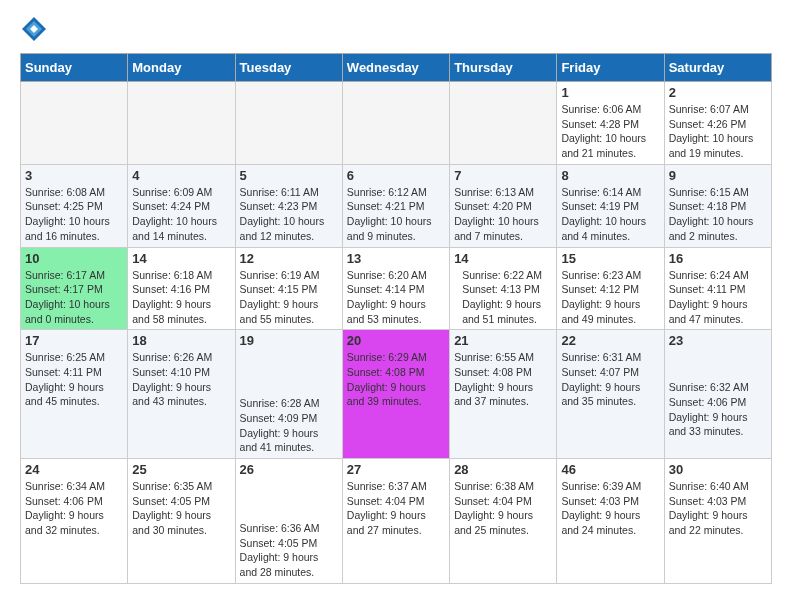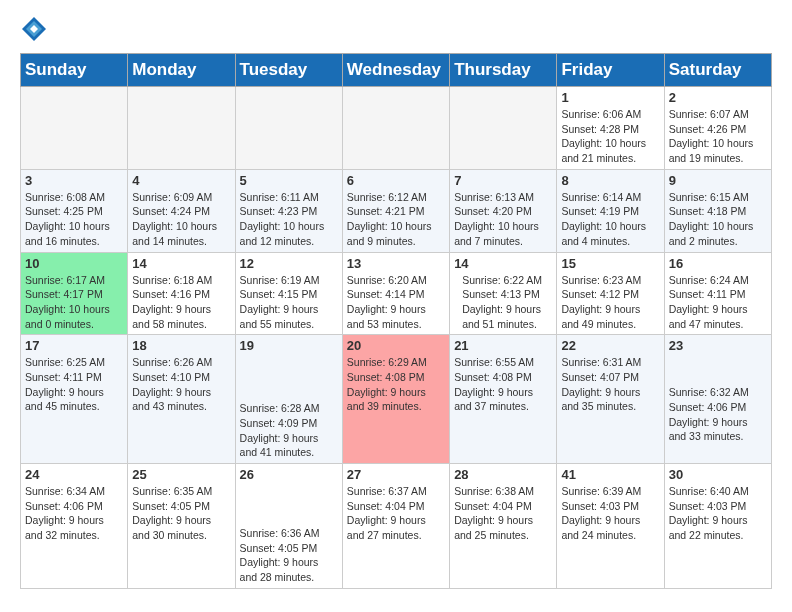--- a/index.html
+++ b/index.html
@@ -8,21 +8,21 @@
     .header { display: flex; justify-content: space-between; align-items: flex-start; margin-bottom: 10px; }
     .logo { display: flex; align-items: center; }
     .logo-text { font-size: 18px; font-weight: bold; color: #333; line-height: 1.1; }
     .logo-text .general { color: #333; }
     .logo-text .blue { color: #1a6db5; }
     .logo-icon { width: 28px; height: 28px; margin-right: 4px; }
     .title-section { text-align: right; }
     .month-title { font-size: 36px; color: #333; font-weight: normal; }
     .subtitle { font-size: 16px; color: #555; }
     .calendar { width: 100%; border-collapse: collapse; }
-    .calendar th { background: #1a6db5; color: #fff; padding: 6px 4px; font-size: 17px; text-align: left; border: 1px solid #aaa; }
+    .calendar th { background: #1a6db5; color: #fff; padding: 6px 4px; font-size: 13px; text-align: left; border: 1px solid #aaa; }
     .calendar td { border: 1px solid #ccc; vertical-align: top; padding: 3px 4px; width: calc(100%/7); min-height: 80px; font-size: 11px; color: #333; background: #fff; }
     .calendar td.empty { background: #f5f5f5; }
     .calendar tr:nth-child(odd) td:not(.empty) { background: #fff; }
     .calendar tr:nth-child(even) td:not(.empty) { background: #f9f9f9; }
     .day-num { font-size: 13px; font-weight: bold; display: block; margin-bottom: 2px; }
     .cell-content { font-size: 10.5px; line-height: 1.4; color: #333; }
   </style>
 </head>
 <body>
 
@@ -196,21 +196,21 @@
 Daylight: 9 hours
 and 43 minutes.</div>
           </td>
           <td style="background: rgb(242, 246, 251);">
             <span class="day-num">19</span>
             <div class="cell-content" style="white-space: pre-line; margin-top: 48px;">Sunrise: 6:28 AM
 Sunset: 4:09 PM
 Daylight: 9 hours
 and 41 minutes.</div>
           </td>
-          <td style="background: #fca5a5;">
+          <td style="background: #d946ef;">
             <span class="day-num">20</span>
             <div class="cell-content" style="white-space: pre-line;">Sunrise: 6:29 AM
 Sunset: 4:08 PM
 Daylight: 9 hours
 and 39 minutes.</div>
           </td>
           <td style="background: rgb(242, 246, 251);">
             <span class="day-num">21</span>
             <div class="cell-content" style="white-space: pre-line;">Sunrise: 6:55 AM
 Sunset: 4:08 PM
@@ -262,21 +262,21 @@
 and 27 minutes.</div>
           </td>
           <td style="background: rgb(255, 255, 255);">
             <span class="day-num">28</span>
             <div class="cell-content" style="white-space: pre-line;">Sunrise: 6:38 AM
 Sunset: 4:04 PM
 Daylight: 9 hours
 and 25 minutes.</div>
           </td>
           <td style="background: rgb(255, 255, 255);">
-            <span class="day-num">41</span>
+            <span class="day-num">46</span>
             <div class="cell-content" style="white-space: pre-line;">Sunrise: 6:39 AM
 Sunset: 4:03 PM
 Daylight: 9 hours
 and 24 minutes.</div>
           </td>
           <td style="background: rgb(255, 255, 255);">
             <span class="day-num">30</span>
             <div class="cell-content" style="white-space: pre-line;">Sunrise: 6:40 AM
 Sunset: 4:03 PM
 Daylight: 9 hours

